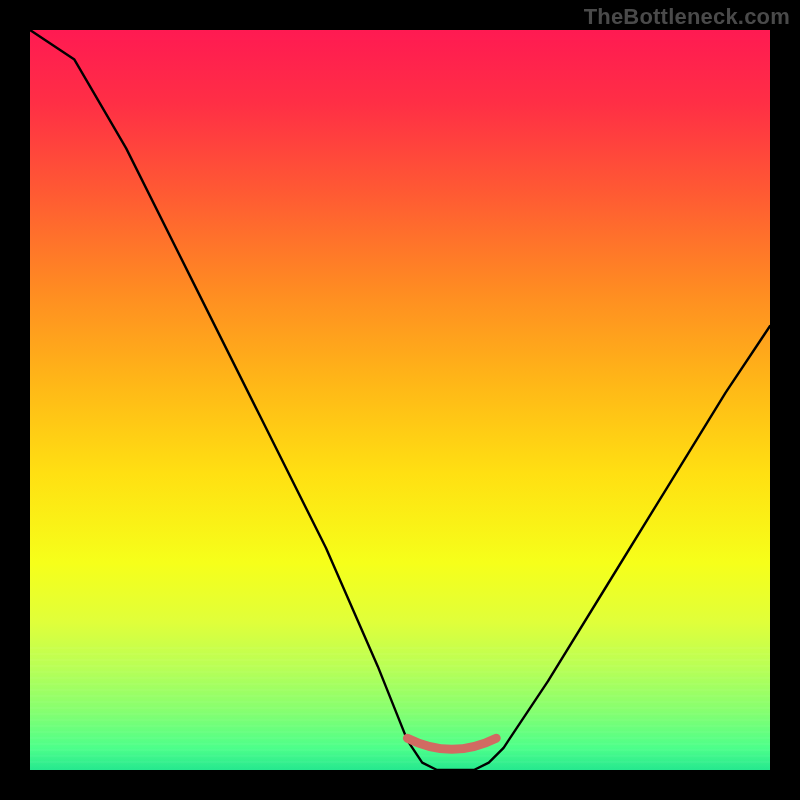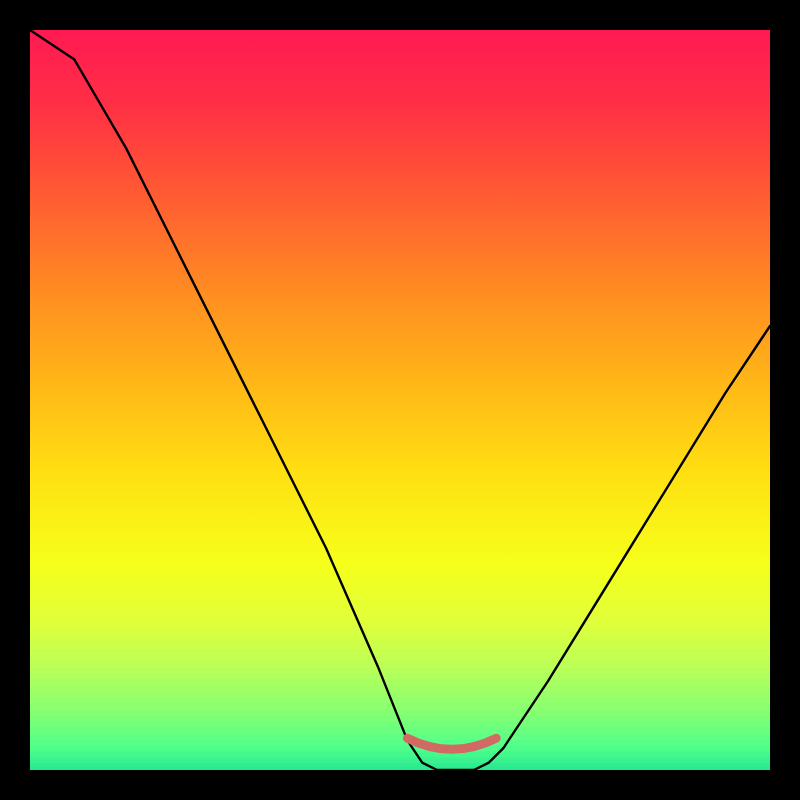--- a/index.html
+++ b/index.html
@@ -30,20 +30,21 @@
   svg {
     position: absolute;
     top: 0;
     left: 0;
   }
 </style>
 </head>
 <body>
 
 <div class="frame">
+  <div class="watermark">TheBottleneck.com</div>
   <svg id="plot" width="800" height="800">
       <defs>
         <linearGradient id="bg" x1="0" y1="0" x2="0" y2="1">
           <stop offset="0%" stop-color="#ff1a52"></stop>
           <stop offset="10%" stop-color="#ff2f45"></stop>
           <stop offset="22%" stop-color="#ff5a33"></stop>
           <stop offset="35%" stop-color="#ff8b22"></stop>
           <stop offset="48%" stop-color="#ffb817"></stop>
           <stop offset="60%" stop-color="#ffe012"></stop>
           <stop offset="72%" stop-color="#f6ff1a"></stop>

